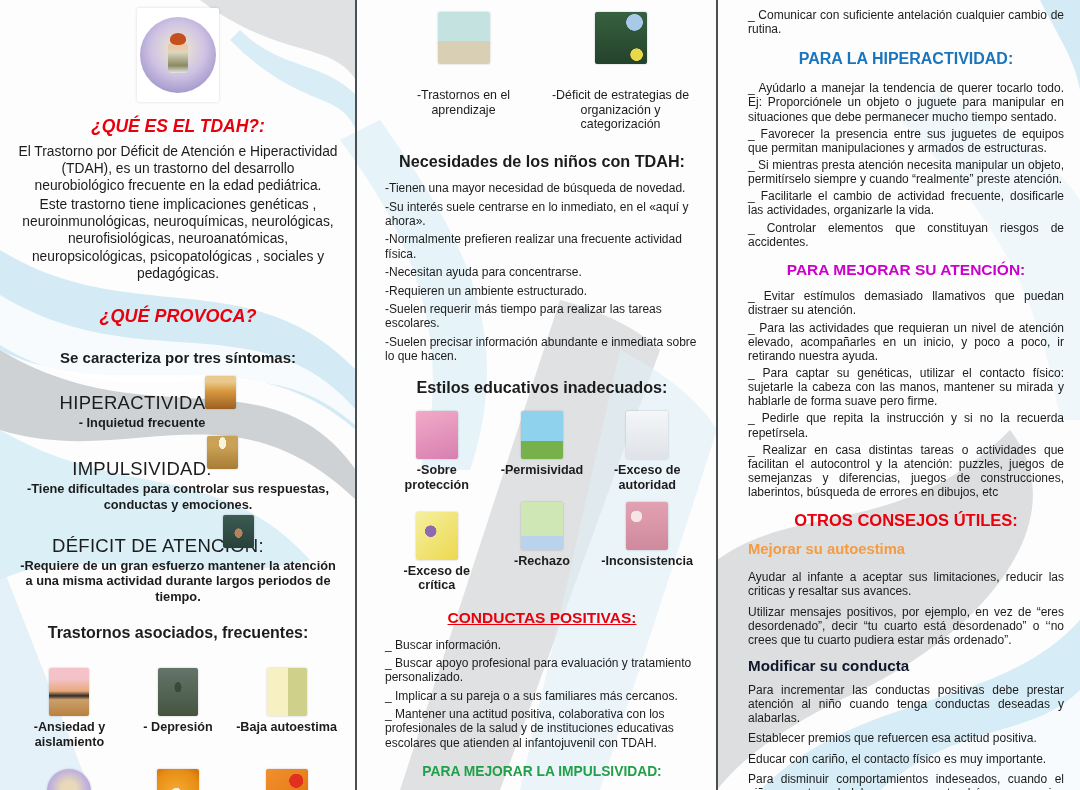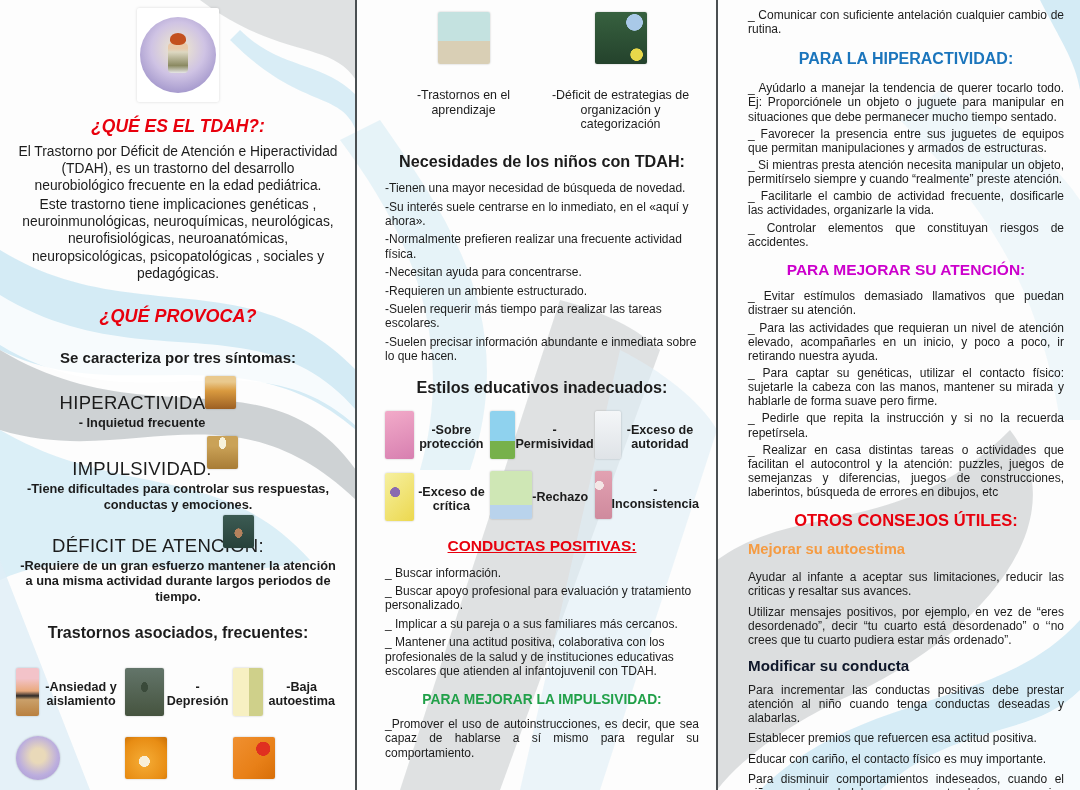--- a/index.html
+++ b/index.html
@@ -32,21 +32,21 @@
   .sym-intro{font-weight:bold;font-size:15px;margin:22px 0 2px;}
   .sym{position:relative;margin-top:8px;}
   .sym .big{font-size:18.5px;letter-spacing:.3px;padding-right:72px;}
   .sym .desc{font-weight:bold;font-size:12.8px;line-height:1.22;margin-top:1px;}
   .sym .tile{position:absolute;}
   .sym.s1 .tile{right:104px;top:-16px;}
   .sym.s2 .tile{right:102px;top:-22px;}
   .sym.s3 .tile{right:86px;top:-20px;}
   h3.assoc{font-weight:bold;font-size:16px;margin:20px 0 4px;}
   .grid3{display:flex;flex-wrap:wrap;justify-content:space-between;margin-top:8px;}
-  .cell{width:33%;display:flex;flex-direction:row;align-items:center;margin-bottom:6px;}
+  .cell{width:33%;display:flex;flex-direction:column;align-items:center;margin-bottom:6px;}
   .cell .lbl{font-weight:600;font-size:12.6px;line-height:1.15;margin-top:4px;}
 
   
   .tile{display:inline-block;border-radius:2px;box-shadow:0 0 2px rgba(0,0,0,.25);}
   .t-sym{width:31px;height:33px;}
   .t-g1{width:40px;height:48px;}
   .t-g2{width:42px;height:42px;}
   .t-hiper{background:linear-gradient(180deg,#e9c98e 18%,#d99a3f 45%,#9c5f22 100%);}
   .t-impuls{background:radial-gradient(ellipse at 50% 22%,#f7f2da 16%,rgba(0,0,0,0) 17%),
     linear-gradient(180deg,#caa257 30%,#a87c36 100%);}
@@ -216,21 +216,21 @@
       <span class="lbl">-Sobre protección</span>
     </div>
     <div class="cell" style="margin-top:8px;">
       <span class="tile t-st t-permis"></span>
       <span class="lbl">-Permisividad</span>
     </div>
     <div class="cell" style="margin-top:8px;">
       <span class="tile t-st t-autorid"></span>
       <span class="lbl">-Exceso de autoridad</span>
     </div>
-    <div class="cell" style="margin-top:10px;justify-content:center;">
+    <div class="cell" style="margin-top:16px;justify-content:center;">
       <span class="tile t-st t-critica"></span>
       <span class="lbl">-Exceso de crítica</span>
     </div>
     <div class="cell" style="margin-top:6px;">
       <span class="tile t-st t-rech2"></span>
       <span class="lbl">-Rechazo</span>
     </div>
     <div class="cell" style="margin-top:6px;">
       <span class="tile t-st t-incons"></span>
       <span class="lbl">-Inconsistencia</span>

